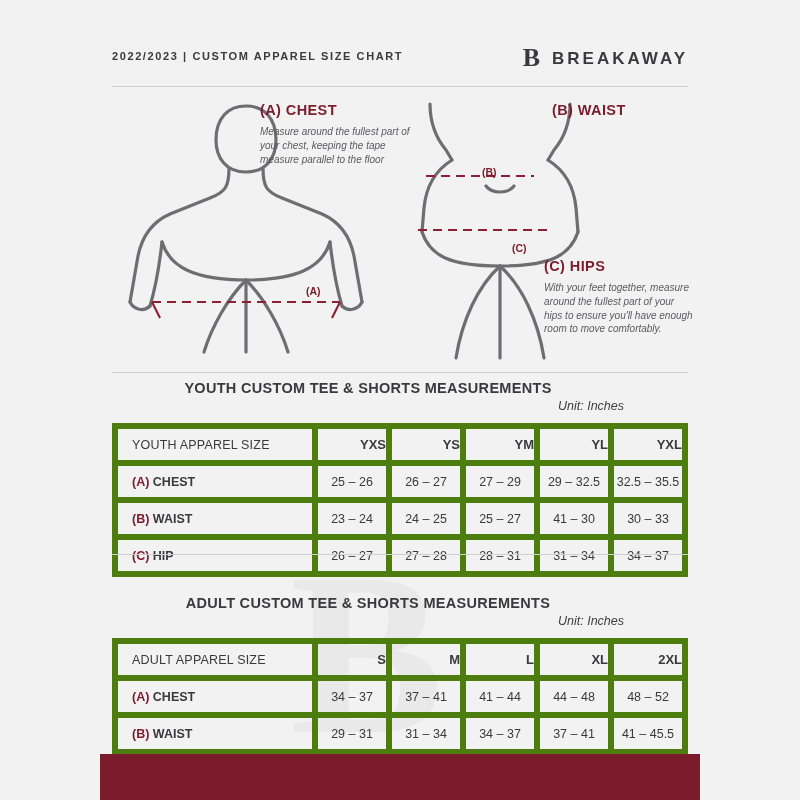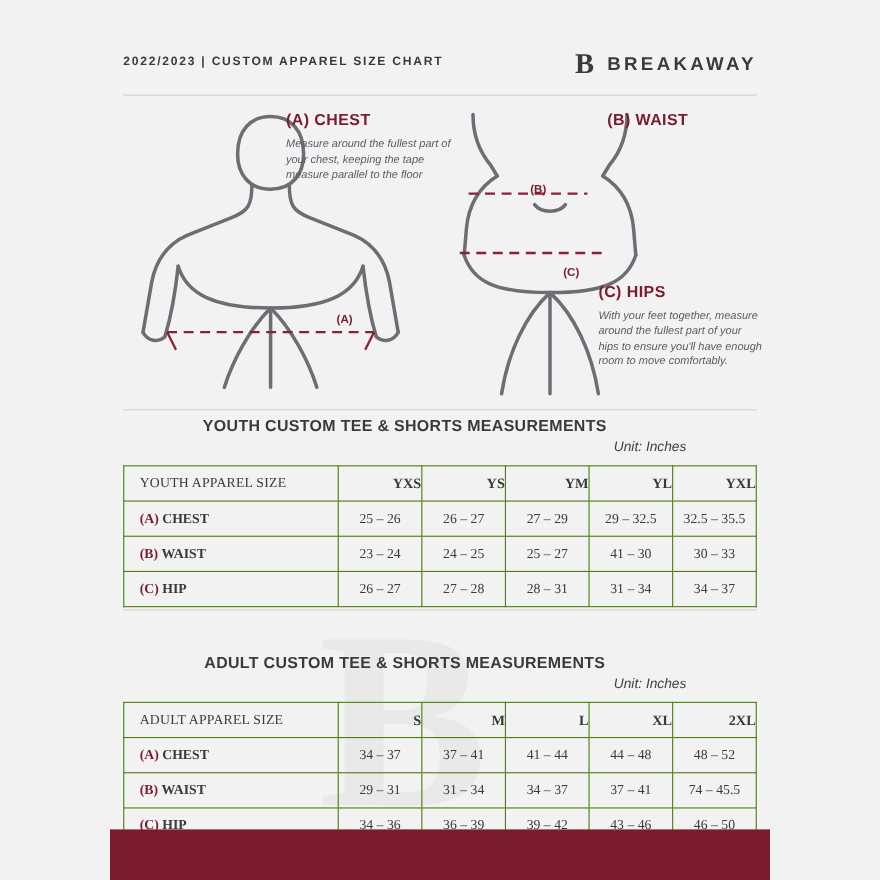--- a/index.html
+++ b/index.html
@@ -148,28 +148,27 @@
     color: #404040;
     margin-top: 3px;
     margin-bottom: 10px;
   }
   table {
     border-collapse: collapse;
     width: 576px;
     table-layout: fixed;
   }
   table td, table th {
-    border: 1px solid #4d7c0f;
+    border: 6px solid #4d7c0f;
     height: 31px;
     font-size: 12.5px;
     color: #3a3a3c;
     text-align: center;
     font-weight: normal;
     padding: 0;
-    font-family: Liberation Serif, serif;
   }
   table th {
     font-weight: bold;
     font-size: 13px;
     text-align: right;
   }
   .col-label {
     width: 180px;
     text-align: left;
     padding-left: 14px !important;
@@ -353,21 +352,21 @@
           </tr>
           <tr>
             <td class="col-label">
               <span class="tag">(B)</span>
               <span class="nm">WAIST</span>
             </td>
             <td>29 – 31</td>
             <td>31 – 34</td>
             <td>34 – 37</td>
             <td>37 – 41</td>
-            <td>74 – 45.5</td>
+            <td>41 – 45.5</td>
           </tr>
           <tr>
             <td class="col-label">
               <span class="tag">(C)</span>
               <span class="nm">HIP</span>
             </td>
             <td>34 – 36</td>
             <td>36 – 39</td>
             <td>39 – 42</td>
             <td>43 – 46</td>

